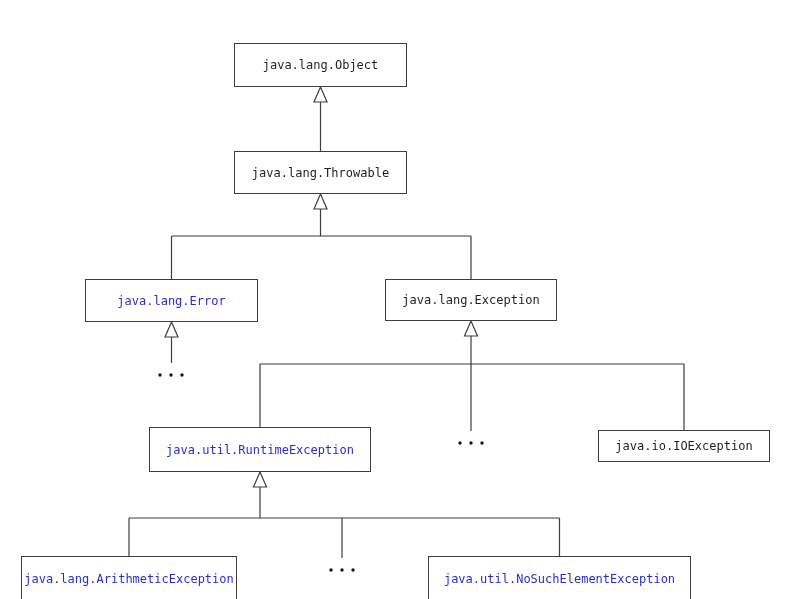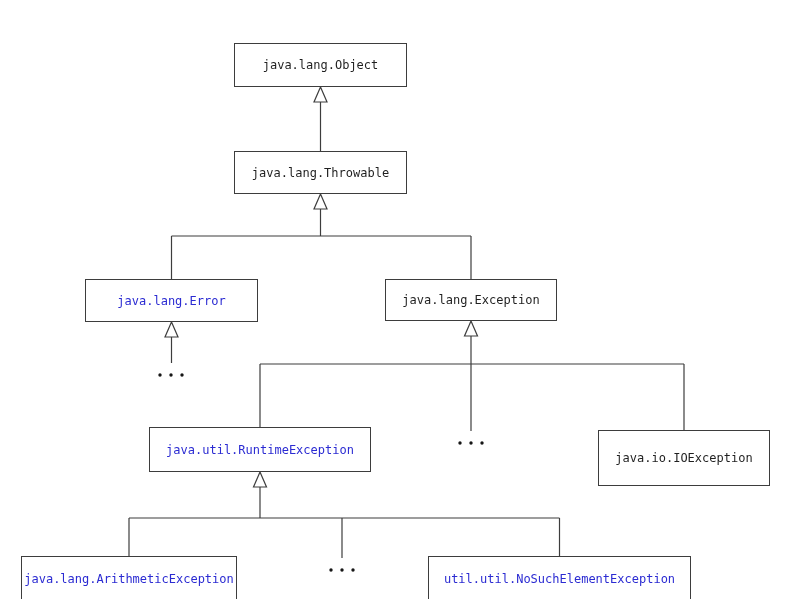--- a/index.html
+++ b/index.html
@@ -79,23 +79,23 @@
       </div>
       <div class="node link" style="left: 85px; top: 256px; width: 173px; height: 43px;">
         <span>java.lang.Error</span>
       </div>
       <div class="node plain" style="left: 385px; top: 256px; width: 172px; height: 42px;">
         <span>java.lang.Exception</span>
       </div>
       <div class="node link" style="left: 149px; top: 404px; width: 222px; height: 45px;">
         <span>java.util.RuntimeException</span>
       </div>
-      <div class="node plain" style="left: 598px; top: 407px; width: 172px; height: 56px;">
+      <div class="node plain" style="left: 598px; top: 407px; width: 172px; height: 32px;">
         <span>java.io.IOException</span>
       </div>
       <div class="node link" style="left: 21px; top: 533px; width: 216px; height: 46px;">
         <span>java.lang.ArithmeticException</span>
       </div>
       <div class="node link" style="left: 428px; top: 533px; width: 263px; height: 45px;">
-        <span>util.util.NoSuchElementException</span>
+        <span>java.util.NoSuchElementException</span>
       </div>
     </div>
 </div>
 
 </body></html>

